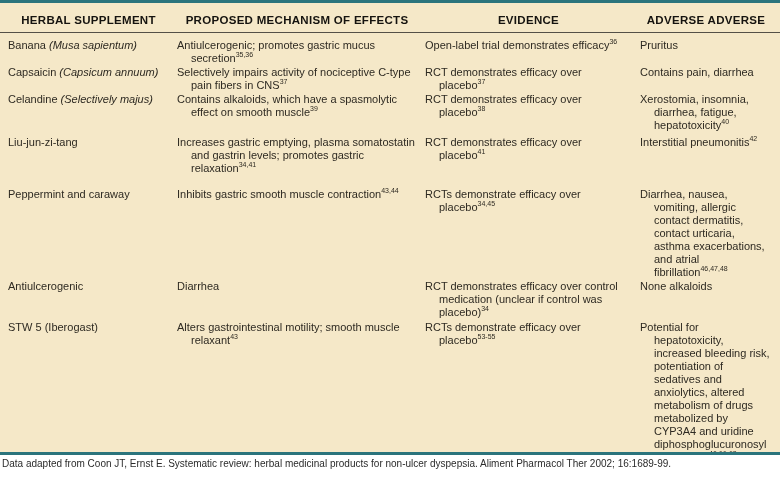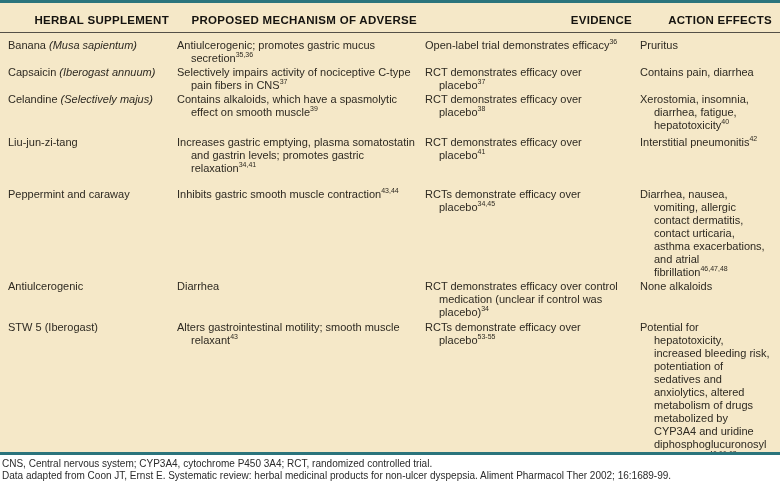--- a/index.html
+++ b/index.html
@@ -21,21 +21,21 @@
   }
   table{
     width:100%;
     border-collapse:collapse;
     table-layout:fixed;
     font-size:11px;
     color:var(--ink,#2E2A22);
   }
   col.c1{width:177px;} col.c2{width:248px;} col.c3{width:215px;} col.c4{width:140px;}
   th{
-    text-align:right;
+    text-align:center;
     font-size:11.5px;
     font-weight:bold;
     letter-spacing:0.3px;
     color:#15130F;
     padding:11px 8px 6px 0;
     border-bottom:1.5px solid #545047;
     white-space:nowrap;
   }
   th:first-child{padding-left:8px;}
   td{
@@ -75,43 +75,43 @@
     <table>
       <colgroup>
         <col class="c1">
           <col class="c2">
           <col class="c3">
           <col class="c4">
       </colgroup>
       <thead>
         <tr>
             <th>HERBAL SUPPLEMENT</th>
-            <th>PROPOSED MECHANISM OF ADVERSE</th>
+            <th>PROPOSED MECHANISM OF EFFECTS</th>
             <th>EVIDENCE</th>
-            <th>ACTION EFFECTS</th>
+            <th>ADVERSE ADVERSE</th>
           </tr>
       </thead>
       <tbody>
           <tr>
             <td class="c-supplement">
               <div class="cell">Banana <em>(Musa sapientum)</em></div>
             </td>
             <td class="c-mechanism">
               <div class="cell">Antiulcerogenic; promotes gastric mucus secretion<sup>35,36</sup></div>
             </td>
             <td class="c-evidence">
               <div class="cell">Open-label trial demonstrates efficacy<sup>36</sup></div>
             </td>
             <td class="c-adverse">
               <div class="cell">Pruritus</div>
             </td>
           </tr>
           <tr>
             <td class="c-supplement">
-              <div class="cell">Capsaicin <em>(Iberogast annuum)</em></div>
+              <div class="cell">Capsaicin <em>(Capsicum annuum)</em></div>
             </td>
             <td class="c-mechanism">
               <div class="cell">Selectively impairs activity of nociceptive C-type pain fibers in CNS<sup>37</sup></div>
             </td>
             <td class="c-evidence">
               <div class="cell">RCT demonstrates efficacy over placebo<sup>37</sup></div>
             </td>
             <td class="c-adverse">
               <div class="cell">Contains pain, diarrhea</div>
             </td>
@@ -186,16 +186,15 @@
               <div class="cell">Potential for hepatotoxicity, increased bleeding risk, potentiation of sedatives and anxiolytics, altered metabolism of drugs metabolized by CYP3A4 and uridine diphosphoglucuronosyl transferase<sup>40,66-68</sup></div>
             </td>
           </tr>
         </tbody>
     </table>
   </div>
 
   <div class="rule-bottom"></div>
 
   <div class="footnotes">
-    <div class="fn">CNS, Central nervous system; CYP3A4, cytochrome P450 3A4; RCT, randomized controlled trial.</div>
     <div class="fn">Data adapted from Coon JT, Ernst E. Systematic review: herbal medicinal products for non-ulcer dyspepsia. Aliment Pharmacol Ther 2002; 16:1689-99.</div>
   </div>
 </div>
 
 </body></html>

